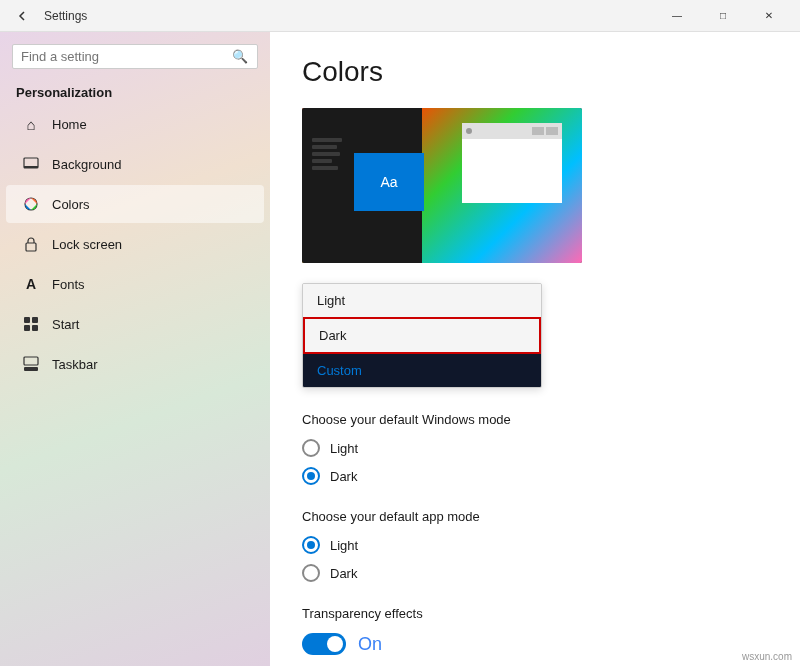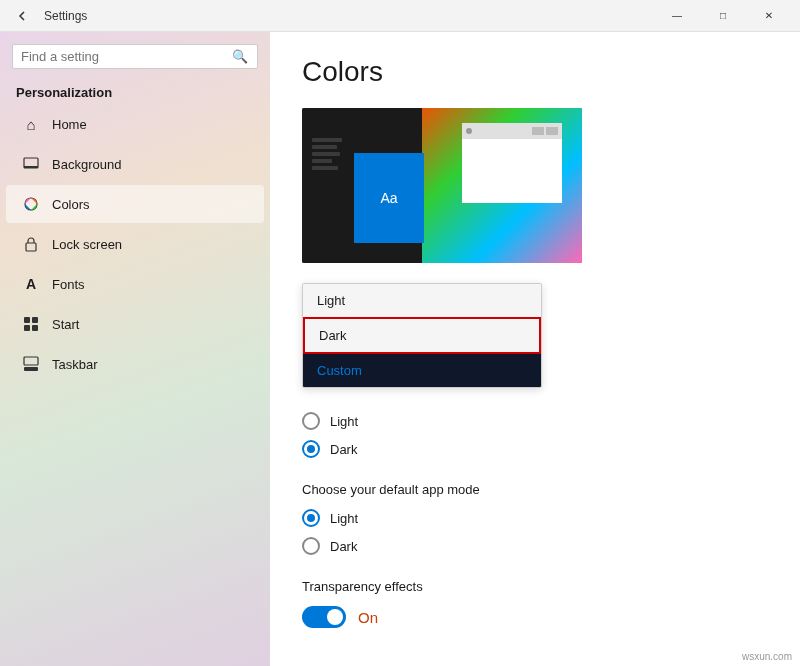--- a/index.html
+++ b/index.html
@@ -68,21 +68,21 @@
     .preview-bg {
       position: absolute; inset: 0;
       background:
         linear-gradient(135deg, #ff6b35 0%, #ff4500 25%, #32cd32 50%, #00bfff 75%, #ff69b4 100%);
     }
     .preview-tile-dark {
       position: absolute; left: 0; top: 0; width: 120px; height: 100%;
       background: #1a1a1a;
     }
     .preview-tile-blue {
-      position: absolute; left: 52px; top: 45px; width: 70px; height: 90px;
+      position: absolute; left: 52px; top: 45px; width: 70px; height: 58px;
       background: #0078d7; display: flex; align-items: center; justify-content: center;
       color: white; font-size: 14px;
     }
     .preview-tile-white {
       position: absolute; right: 20px; top: 15px; width: 100px; height: 80px;
       background: white; display: flex; flex-direction: column;
     }
     .preview-tile-white-title-bar {
       background: #e0e0e0; height: 16px; display: flex; align-items: center; padding: 0 4px;
     }
@@ -138,21 +138,21 @@
     
     .toggle-row { display: flex; align-items: center; gap: 12px; }
     .toggle {
       width: 44px; height: 22px; border-radius: 11px; background: #0078d7;
       position: relative; cursor: pointer;
     }
     .toggle-knob {
       position: absolute; top: 3px; right: 3px;
       width: 16px; height: 16px; border-radius: 50%; background: white;
     }
-    .toggle-label { font-size: 15px; color: #c2410c; }
+    .toggle-label { font-size: 18px; color: #3b82f6; }
 
     .section-gap { margin-bottom: 20px; }
 
     
     .watermark {
       position: fixed; bottom: 4px; right: 8px; font-size: 10px; color: #999;
     }
   </style>
 </head>
 <body>
@@ -272,20 +272,21 @@
 
     <div class="dropdown-container">
       <div class="dropdown">
         <div class="dropdown-item">Light</div>
         <div class="dropdown-item selected-highlight">Dark</div>
         <div class="dropdown-item highlighted">Custom</div>
       </div>
     </div>
 
     <div class="section-gap">
+      <div class="section-heading">Choose your default Windows mode</div>
       <div class="radio-group">
         <div class="radio-item">
           <div class="radio-circle"></div>
           <span class="radio-label">Light</span>
         </div>
         <div class="radio-item">
           <div class="radio-circle checked"></div>
           <span class="radio-label">Dark</span>
         </div>
       </div>

